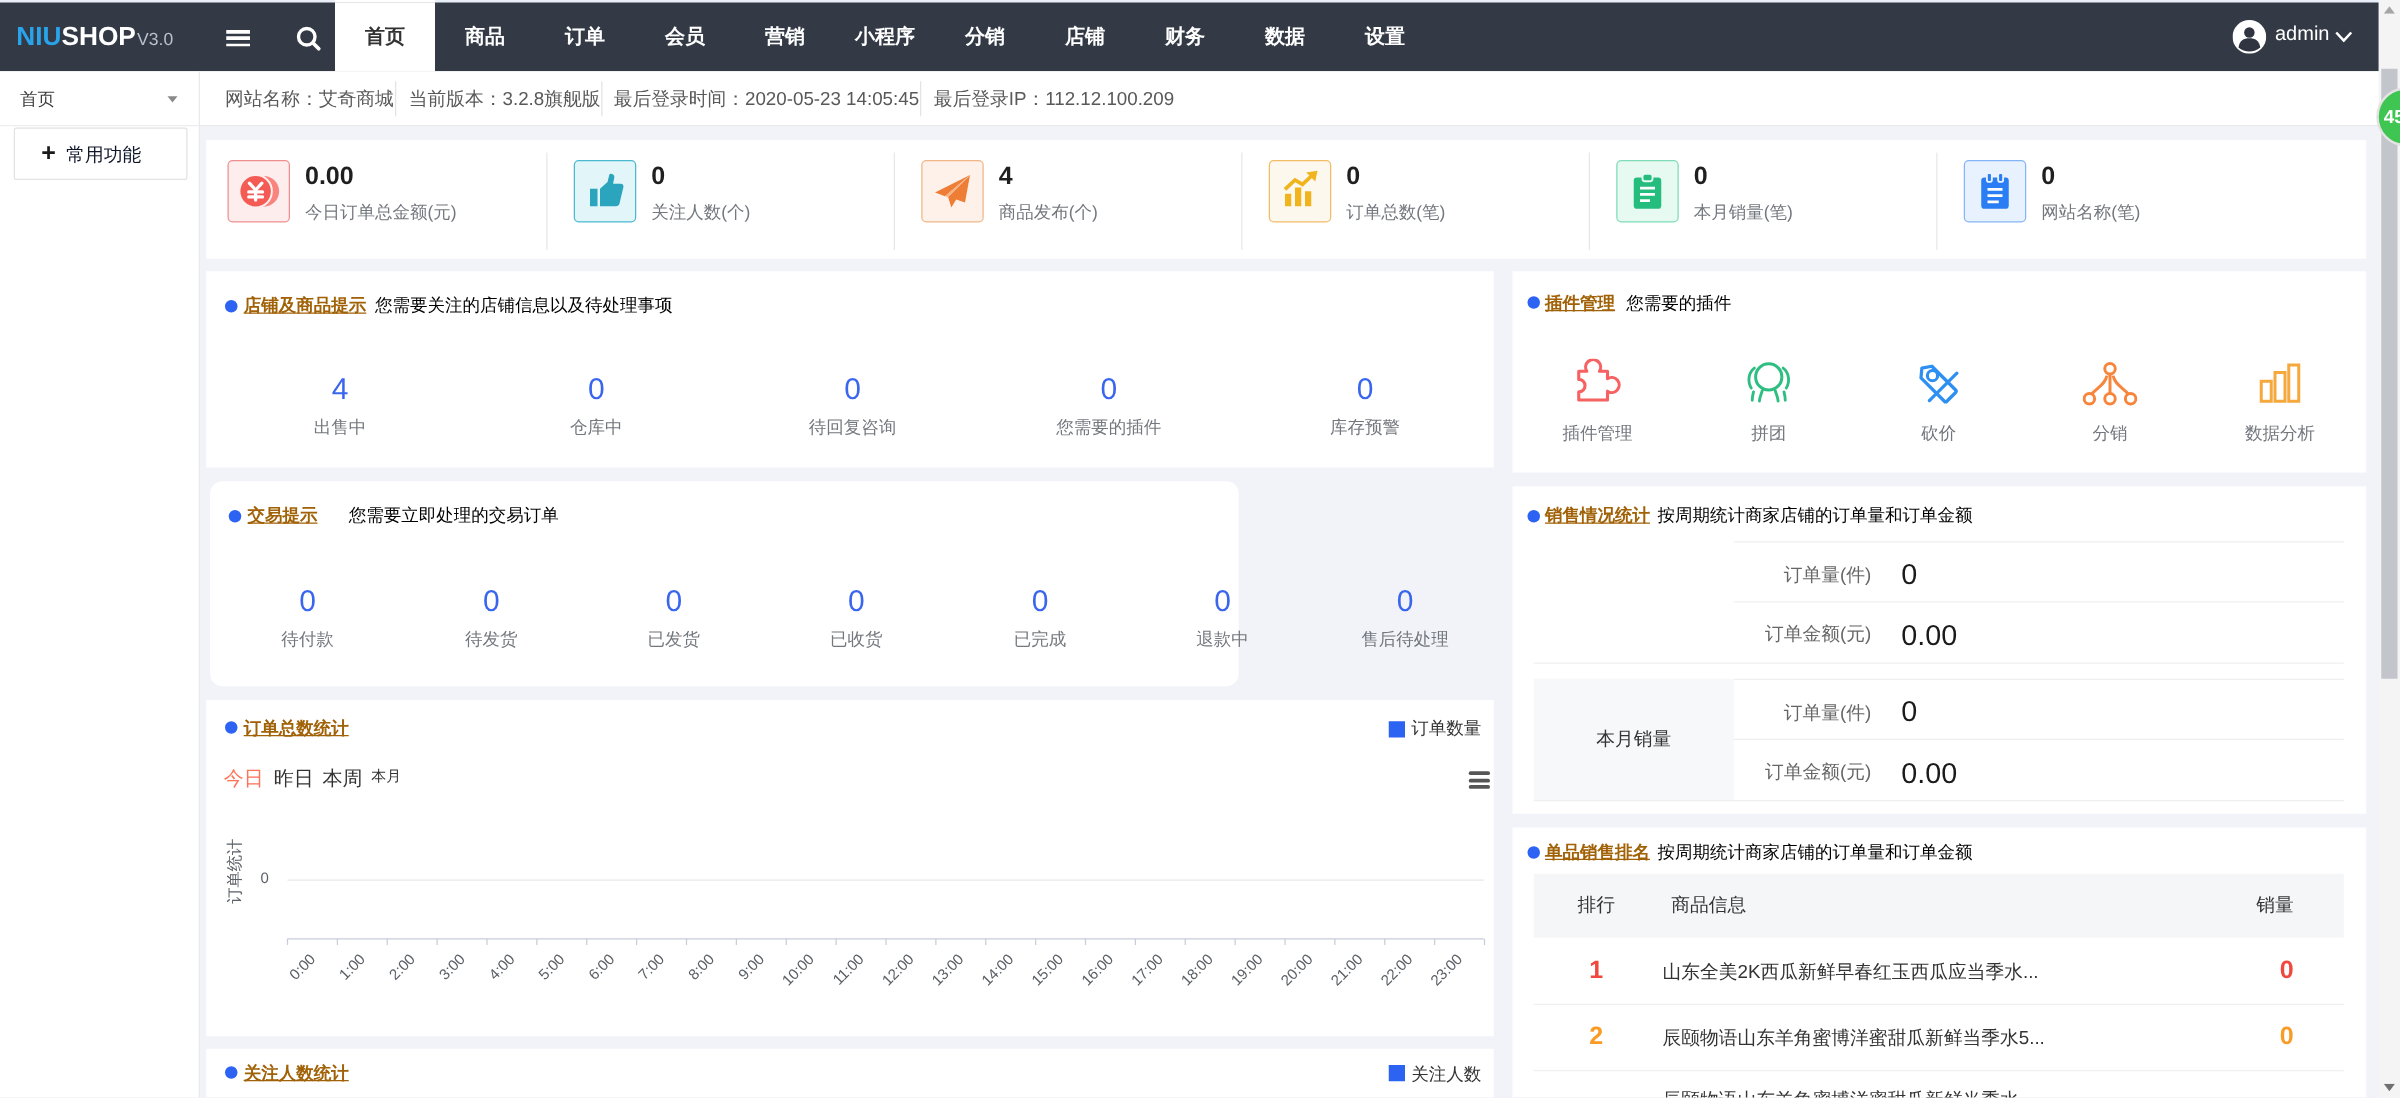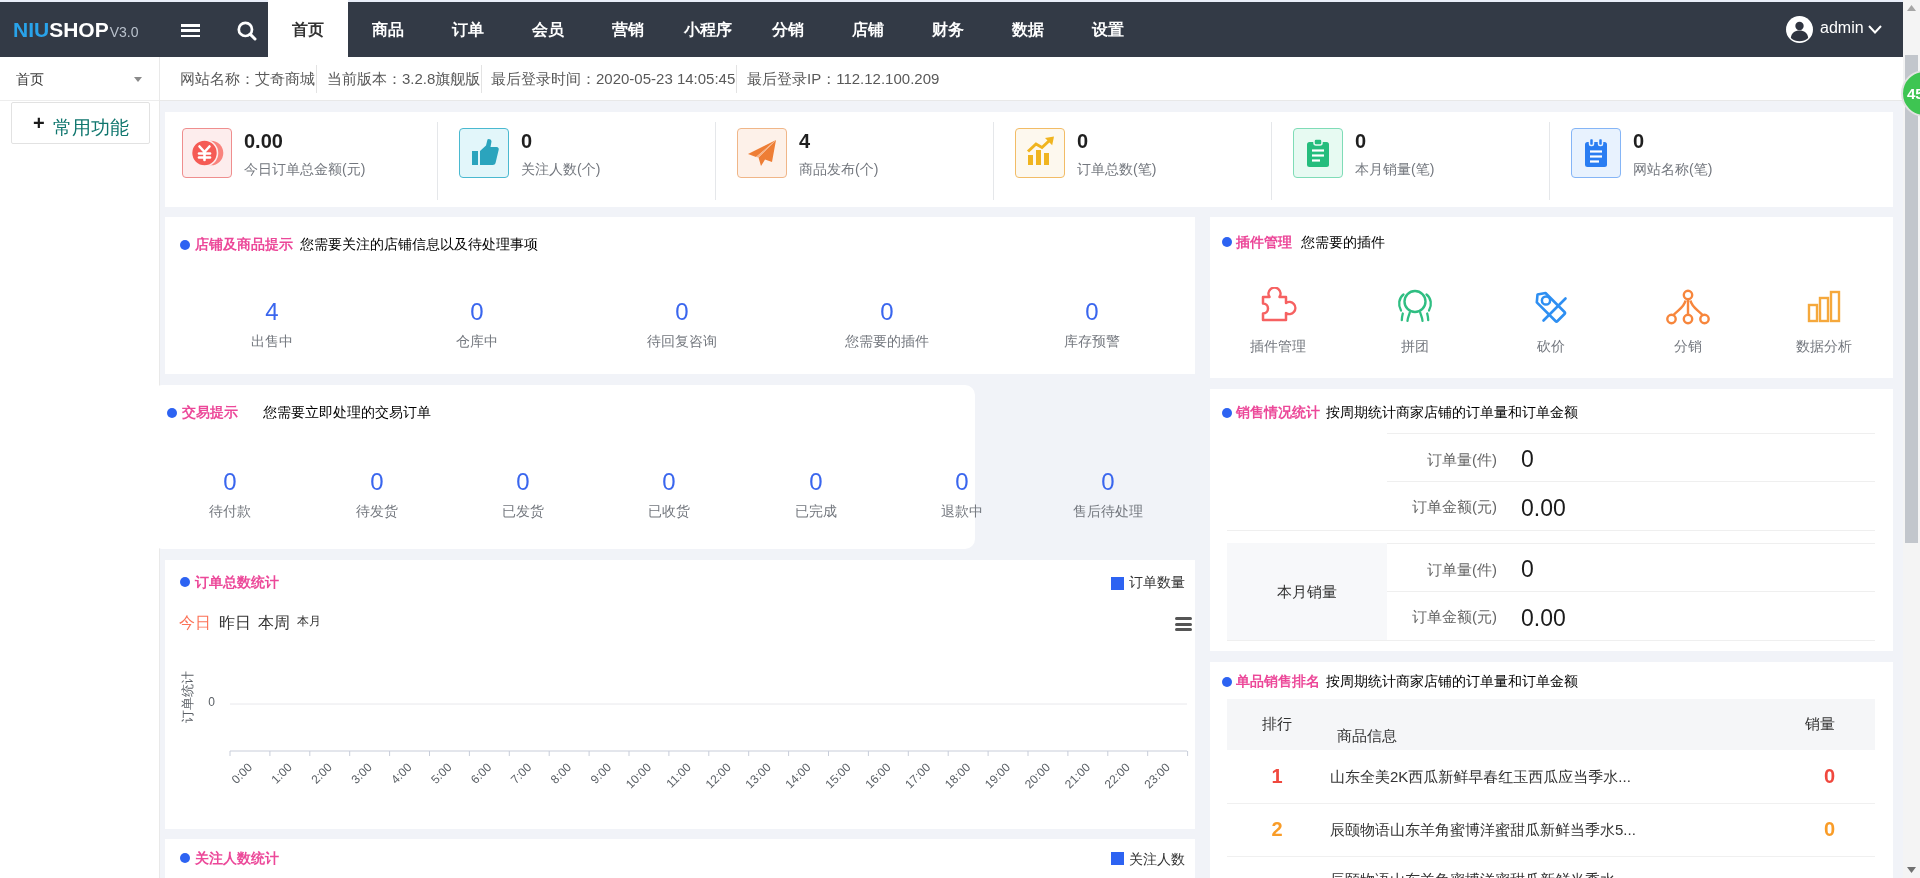--- a/index.html
+++ b/index.html
@@ -27,27 +27,27 @@
 #infobar span.item { position:absolute; top:13px; }
 #infobar .sep { position:absolute; top:8px; width:1px; height:28px; background:#e3e3e3; }
 
 
 #sidebar { left:0; top:57px; width:160px; height:821px; background:#fff; border-right:1px solid #e9e9e9; }
 #side-home { height:44px; border-bottom:1px solid #ededed; position:relative; }
 #side-home .t { position:absolute; left:16px; top:14px; font-size:14px; color:#3a3a3a; }
 #side-home .caret { position:absolute; right:17px; top:20px; width:0; height:0; border-left:4.5px solid transparent; border-right:4.5px solid transparent; border-top:5.5px solid #8a8a8a; }
 #side-box { position:absolute; left:11px; top:45px; width:139px; height:42px; border:1px solid #e2e2e2; border-radius:2px; }
 #side-box .plus { position:absolute; left:21px; top:9px; font-size:20px; font-weight:bold; color:#1a1a1a; }
-#side-box .t { position:absolute; left:41px; top:12px; font-size:19px; color:#0f766e; }
+#side-box .t { position:absolute; left:41px; top:12px; font-size:15px; color:#0f172a; }
 #side-logo { position:absolute; left:0; bottom:0; width:159px; height:45px; border-top:1px solid #ededed; }
 
 
 .card { position:absolute; background:#fff; }
 .hdot { position:absolute; width:10px; height:10px; border-radius:50%; background:#2d63f2; }
-.htitle { position:absolute; font-size:14px; font-weight:bold; color:#ec4899; }
+.htitle { position:absolute; font-size:14px; font-weight:bold; color:#a16207;text-decoration:underline; }
 .hsub { position:absolute; font-size:14px; color:#000000; }
 .legend-sq { position:absolute; width:13px; height:13px; background:#2d63f2; }
 .legend-t { position:absolute; font-size:14px; color:#333; }
 
 
 #stats { left:165px; top:112px; width:1728px; height:95px; }
 .stat { position:absolute; top:0; height:95px; }
 .stat .sep { position:absolute; left:0; top:10px; width:1px; height:78px; background:#e5e7ea; }
 .stat .icon { position:absolute; left:22px; top:16px; width:50px; height:50px; border-radius:4px; }
 .stat .num { position:absolute; left:84px; top:18px; font-size:20px; font-weight:bold; color:#1f1f1f; }
@@ -251,21 +251,21 @@
   <div class="numcol" style="left:652px;top:83px;width:140px">
       <div class="n">0</div>
       <div class="l">您需要的插件</div>
     </div>
   <div class="numcol" style="left:857px;top:83px;width:140px">
       <div class="n">0</div>
       <div class="l">库存预警</div>
     </div>
 </div>
 
-<div id="card-trade" class="card" style="left:152px;top:385px;width:823px;height:164px;border-radius:10px;">
+<div id="card-trade" class="card" style="left:168px;top:385px;width:823px;height:164px;border-radius:10px;">
   <div class="hdot" style="left:15px;top:23px"></div>
   <div class="htitle" style="left:30px;top:19px">交易提示</div>
   <div class="hsub" style="left:111px;top:19px">您需要立即处理的交易订单</div>
   <div class="numcol" style="left:8px;top:85px;width:140px">
       <div class="n">0</div>
       <div class="l">待付款</div>
     </div>
   <div class="numcol" style="left:155px;top:85px;width:140px">
       <div class="n">0</div>
       <div class="l">待发货</div>
@@ -439,21 +439,21 @@
   <div class="srow-item-val" style="left:311px;top:218px">0.00</div>
   <div class="srow-border" style="left:17px;top:251px;width:648px"></div>
 </div>
 
 <div id="card-rank" class="card" style="left:1210px;top:662px;width:683px;height:216px;">
   <div class="hdot" style="left:12px;top:15px"></div>
   <div class="htitle" style="left:26px;top:11px">单品销售排名</div>
   <div class="hsub" style="left:116px;top:11px">按周期统计商家店铺的订单量和订单金额</div>
   <div id="rank-head">
       <span style="position:absolute;left:35px;top:16px">排行</span>
-      <span style="position:absolute;left:110px;top:28px">商品信息</span>
+      <span style="position:absolute;left:110px;top:16px">商品信息</span>
       <span style="position:absolute;right:40px;top:16px">销量</span>
     </div>
   <div class="rank-row" style="top:89px">
       <span class="rank-no" style="color:#f0483e">1</span>
       <span class="rank-txt">山东全美2K西瓜新鲜早春红玉西瓜应当季水...</span>
       <span class="rank-val" style="color:#f0483e">0</span>
     </div>
   <div class="rank-row" style="top:142px">
       <span class="rank-no" style="color:#f99c27">2</span>
       <span class="rank-txt">辰颐物语山东羊角蜜博洋蜜甜瓜新鲜当季水5...</span>

